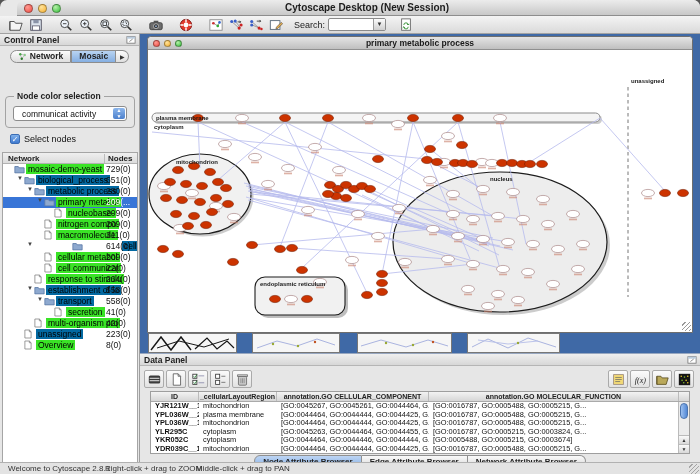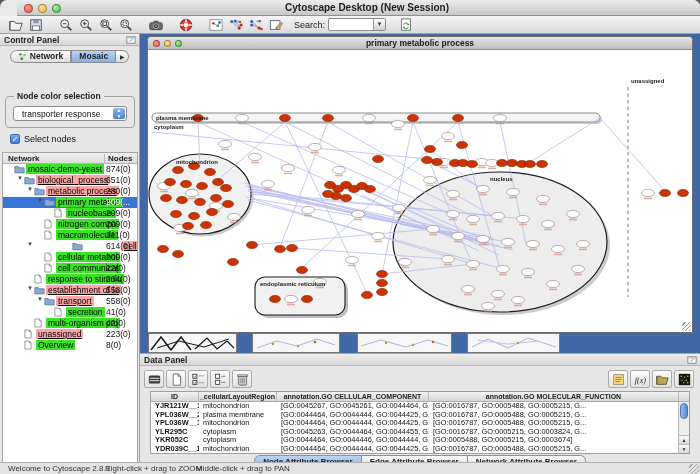--- a/index.html
+++ b/index.html
@@ -65,21 +65,21 @@
   .treehead{height:11px;background:linear-gradient(#efefef,#dcdcdc);border-bottom:1px solid #b2b2b2;
     font-size:8px;font-weight:bold;color:#222;position:relative;}
   .treehead .c1{position:absolute;left:5px;top:1px;}
   .treehead .c2{position:absolute;left:101px;top:1px;border-left:1px solid #bbb;padding-left:3px;}
   .trow{position:relative;height:11px;font-size:8.5px;white-space:nowrap;display:flex;align-items:flex-start;}
   .trow.sel{background:#3875d7;}
   .texp{font-size:6px;color:#444;width:8px;text-align:center;flex:0 0 auto;}
   .ticon{width:12px;height:10px;flex:0 0 auto;display:inline-flex;align-items:center;}
   .tlabel{padding:0 2px;color:#000;line-height:10px;height:10px;flex:0 0 auto;}
   .tlabel.green{background:#3ae326;}
-  .tlabel.red{background:#fca5a5;text-decoration:underline;}
+  .tlabel.red{background:#0369a1;}
   .tval{position:absolute;left:103px;top:0;height:11px;line-height:11px;font-size:8.5px;color:#111;}
   .trow.sel .tval{color:#fff;}
   
   .desktop{position:absolute;left:140px;top:34px;width:560px;height:319px;background:#3f69a6;}
   .bgwin{position:absolute;height:20px;top:299px;background:#f6f6f6;border:1px solid #777;}
   .iframe{position:absolute;left:7px;top:2px;width:546px;height:297px;background:#fff;
     border:1px solid #6e6e6e;border-radius:4px 4px 0 0;}
   .iframe .ititle{position:absolute;left:0;top:0;right:0;height:13px;
     background:linear-gradient(#e4e4e4,#bfbfbf);border-bottom:1px solid #8f8f8f;
     border-radius:4px 4px 0 0;}
@@ -277,21 +277,21 @@
         <span>Network</span>
       </span>
       <span class="seg sel">
         <span>Mosaic</span>
       </span>
       <span class="seg-arrow">▶</span>
     </div>
     <div class="groupbox">
       <span class="grouplabel">Node color selection</span>
       <span class="combo">
-        <span>transporter response</span>
+        <span>communicat activity</span>
         <span class="stepper">▲<br>▼</span>
       </span>
     </div>
     <div class="checkrow">
       <span class="checkbox">✓</span>
       <span class="checklabel">Select nodes</span>
     </div>
     <div class="treewrap">
       <div class="treehead">
         <span class="c1">Network</span>
@@ -300,21 +300,21 @@
       <div id="tree-rows">
           <div class="trow" style="padding-left: 3px;">
             <span class="texp"></span>
             <span class="ticon">
               <svg viewBox="0 0 13 10" width="11" height="9">
                 <path d="M1 1.5h4l1.2 1.5H12v6H1z" fill="#8ea9cf" stroke="#4f6globe" stroke-width="0"></path>
                 <path d="M1 1.5h4l1.2 1.5H12v6H1z" fill="#8ea9cf" stroke="#51719f" stroke-width=".8"></path>
               </svg>
             </span>
             <span class="tlabel green">mosaic-demo-yeast</span>
-            <span class="tval">874(0)</span>
+            <span class="tval">729(0)</span>
           </div>
           <div class="trow" style="padding-left: 13px;">
             <span class="texp">▼</span>
             <span class="ticon">
               <svg viewBox="0 0 13 10" width="11" height="9">
                 <path d="M1 1.5h4l1.2 1.5H12v6H1z" fill="#8ea9cf" stroke="#4f6globe" stroke-width="0"></path>
                 <path d="M1 1.5h4l1.2 1.5H12v6H1z" fill="#8ea9cf" stroke="#51719f" stroke-width=".8"></path>
               </svg>
             </span>
             <span class="tlabel red">biological_process</span>

